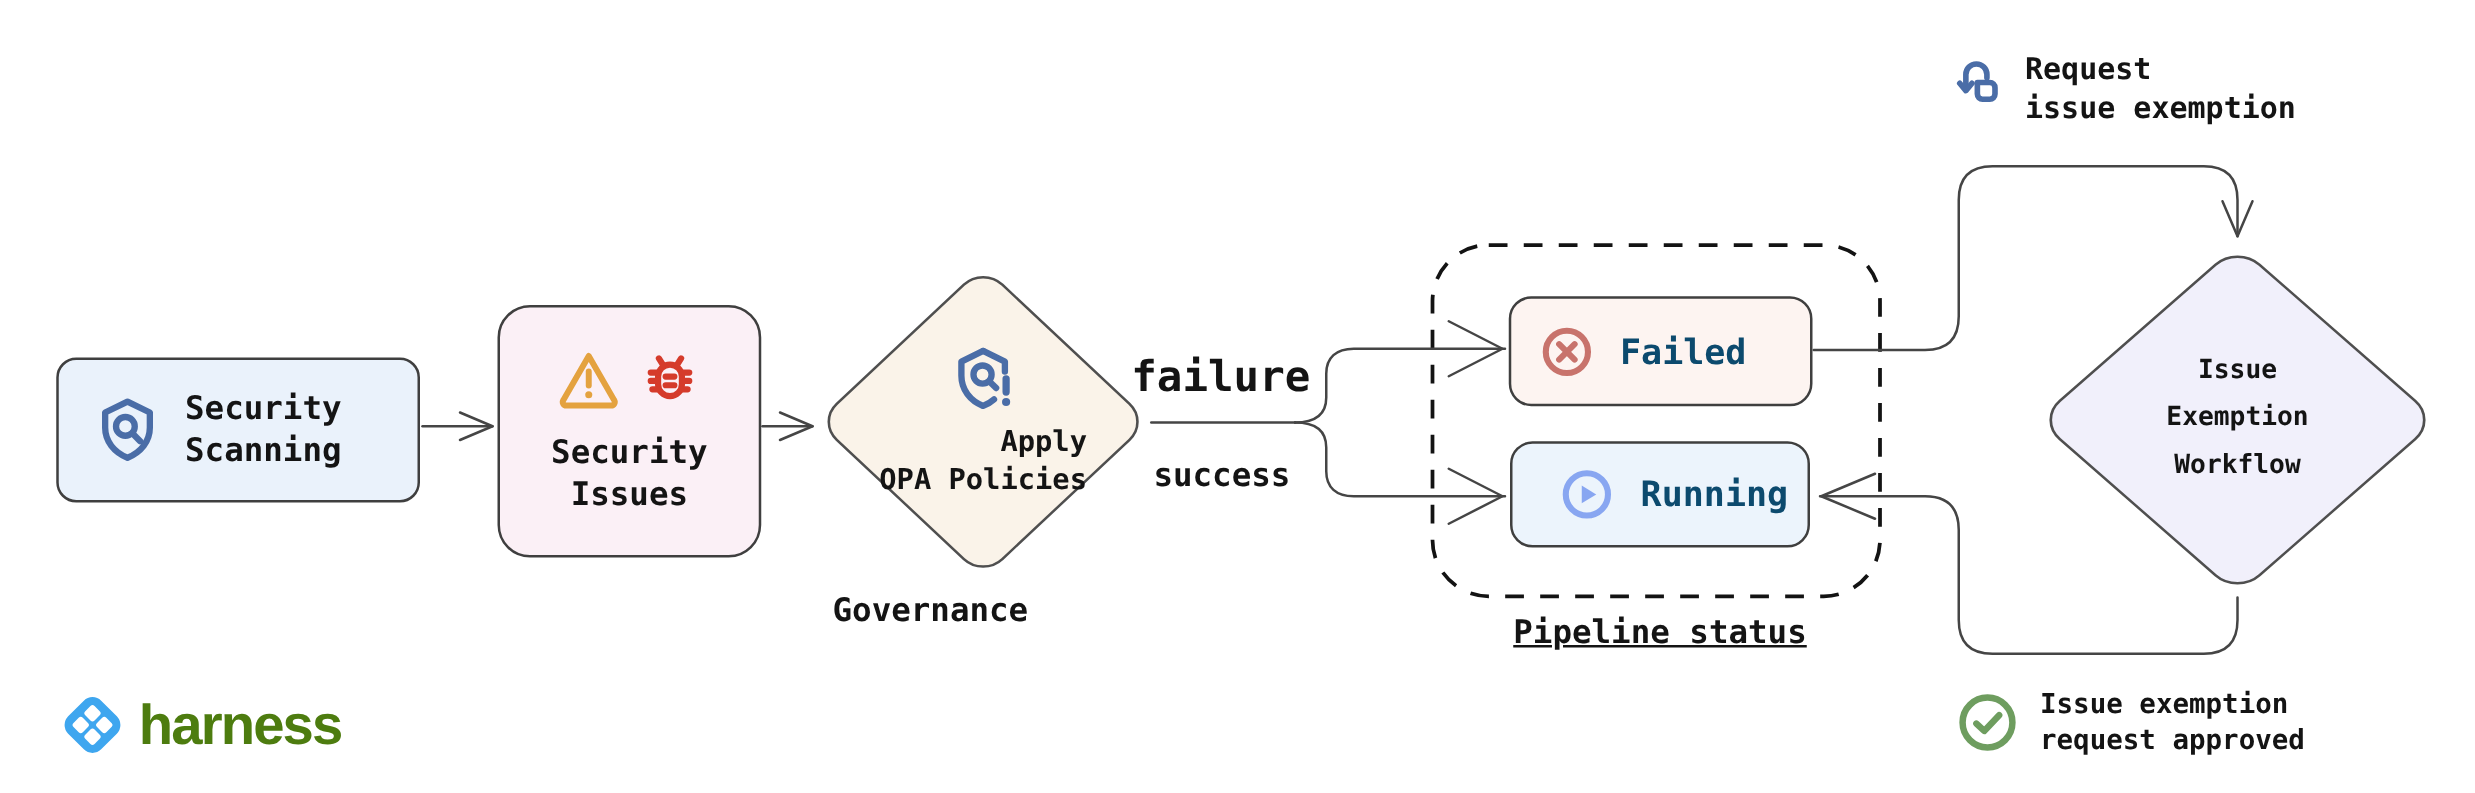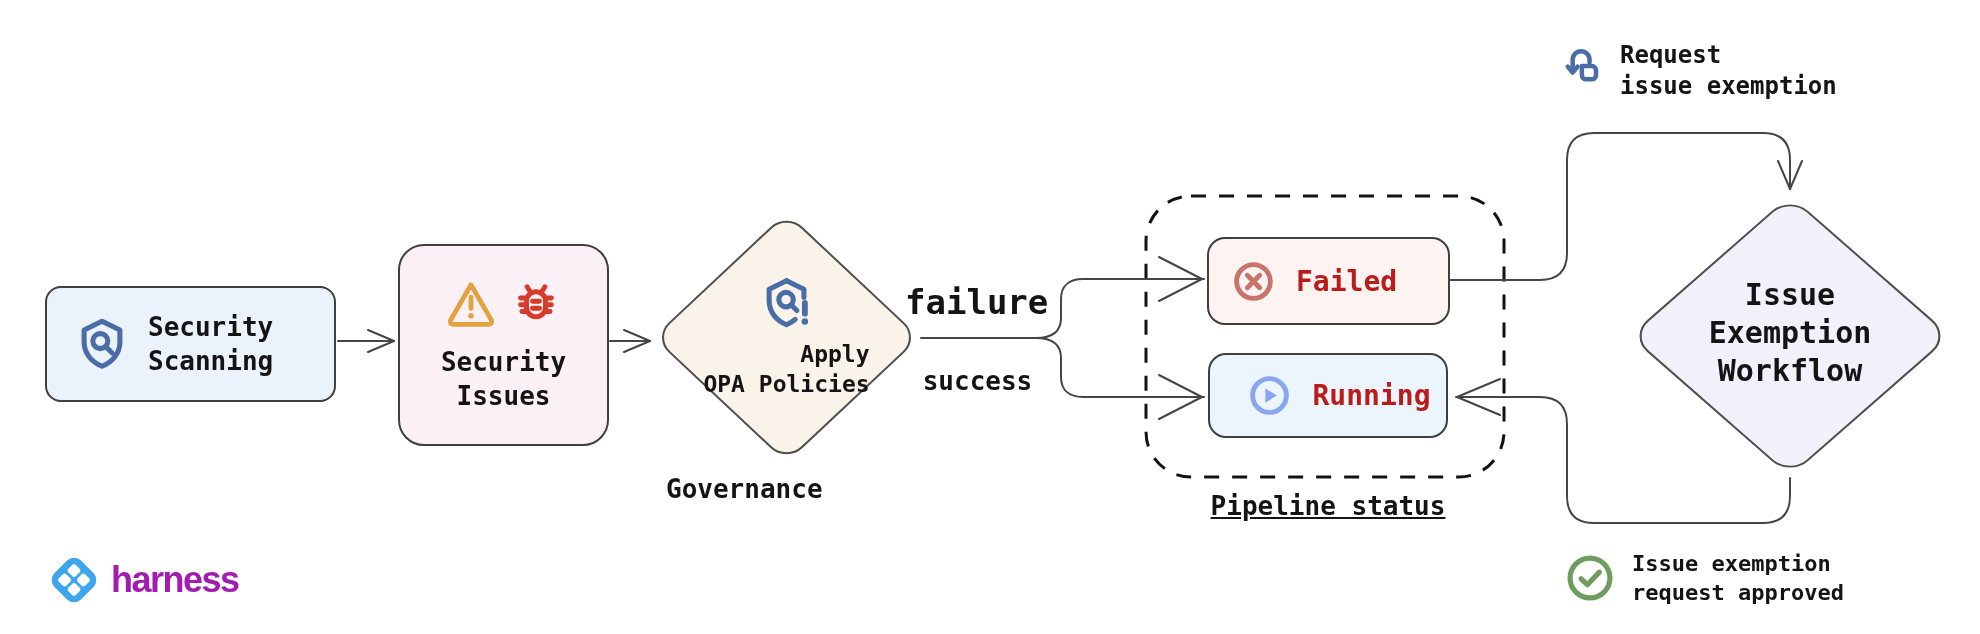--- a/index.html
+++ b/index.html
@@ -28,36 +28,36 @@
   #opa-content .lines{font-size:23px;line-height:30px;font-weight:700;text-align:right;}
   
   .flabel{position:absolute;z-index:3;font-weight:700;}
   #governance{left:666px;top:474px;width:241px;text-align:left;font-size:26px;}
   #failure-lbl{left:905px;top:282px;width:132px;text-align:center;font-size:34px;}
   #success-lbl{left:910px;top:366px;width:135px;text-align:center;font-size:26px;}
   #pipeline-lbl{left:1205px;top:491px;width:246px;text-align:center;font-size:26px;text-decoration:underline;}
   
   #failed{left:1207px;top:237px;width:243px;height:88px;border-radius:18px;background:#fdf4f1;padding-left:22px;gap:20px;}
   #running{left:1208px;top:353px;width:240px;height:85px;border-radius:18px;background:#ecf4fc;padding-left:22px;gap:20px;justify-content:center;}
-  .status-text{font-size:28px;font-weight:700;color:#b91c1c;}
+  .status-text{font-size:28px;font-weight:700;color:#0c4a6e;}
   
   #wf-shape{left:1684px;top:230px;width:212px;height:212px;background:#f1f0fb;border-radius:24px;
             transform:scale(1.075,0.94) rotate(45deg);}
   #wf-content{position:absolute;z-index:3;left:1655px;top:276px;width:270px;text-align:center;
-              font-size:30px;line-height:38px;font-weight:700;display:flex;flex-direction:column;}
+              font-size:21px;line-height:38px;font-weight:700;display:flex;flex-direction:column;}
   
   .annot{position:absolute;z-index:3;display:flex;align-items:flex-start;}
   #request{left:1558px;top:40px;gap:15px;}
   #request .lines{font-size:24px;line-height:31px;font-weight:700;}
   #approved{left:1564px;top:549px;gap:16px;align-items:center;}
   #approved .lines{font-size:22px;line-height:29px;font-weight:700;}
   
   #logo{left:46px;top:552px;position:absolute;z-index:3;display:flex;align-items:center;gap:9px;}
-  #logo .wordmark{font-family:"Liberation Sans","DejaVu Sans",sans-serif;font-size:36px;font-weight:700;
-                  color:#a21caf;letter-spacing:-1.5px;}
+  #logo .wordmark{font-family:"Liberation Sans","DejaVu Sans",sans-serif;font-size:45px;font-weight:700;
+                  color:#4d7c0f;letter-spacing:-1.5px;}
   
   .ic{display:flex;}
   .ic-blue{color:#4a6da7;}
   .ic-orange{color:#e4a23f;}
   .ic-red{color:#d53b2b;}
   .ic-failed{color:#c8736c;}
   .ic-running{color:#88a6f1;}
   .ic-green{color:#6e9d5f;}
 </style>
 </head>

